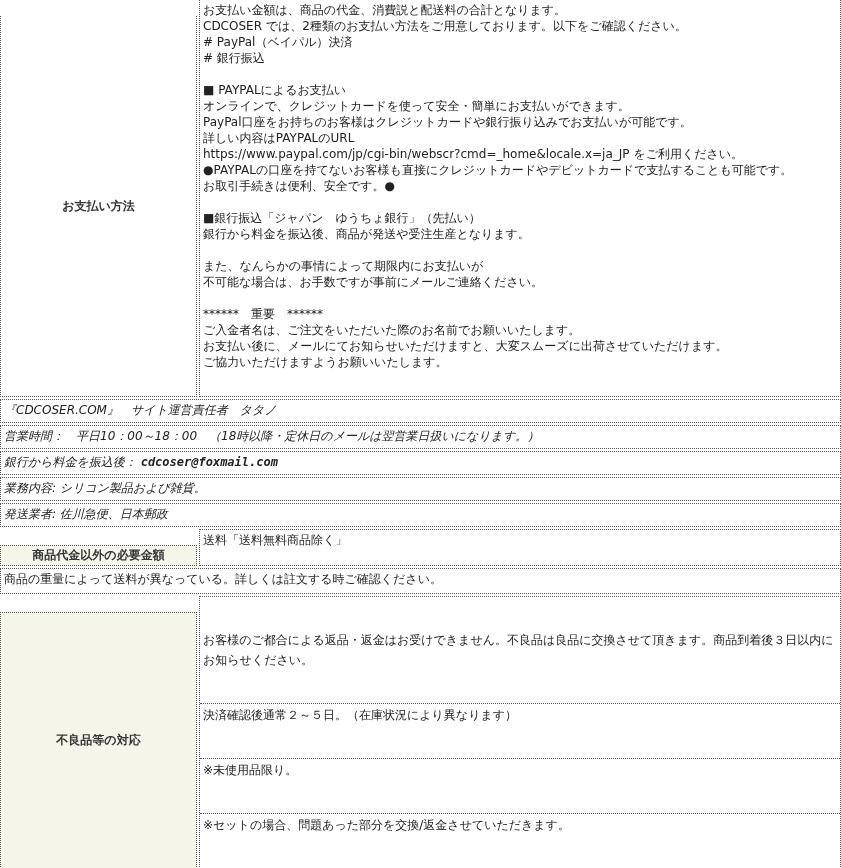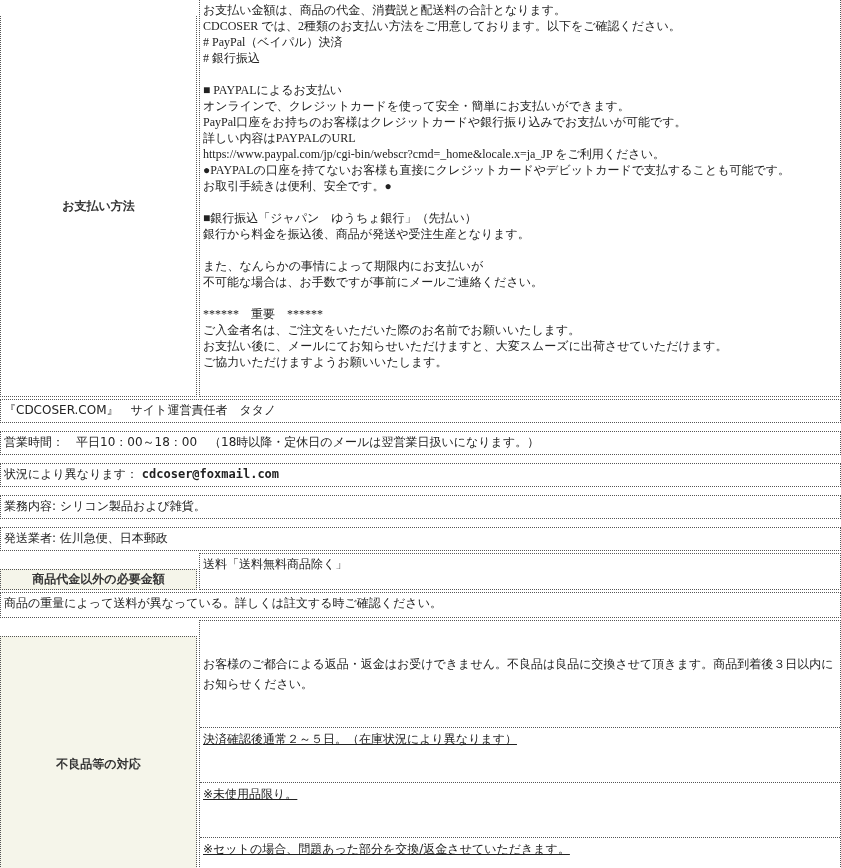--- a/index.html
+++ b/index.html
@@ -23,35 +23,35 @@
     background:#f5f5ea;
     display:flex;align-items:center;justify-content:center;
     text-align:center;
     font-weight:bold;
     color:#333333;
     padding:2px;
     line-height:15px;
     margin-top:16px;
   }
   .trow.first .th{background:#ffffff;border-top:none;}
-  .trow.first .td{border-top:none;font-family:Liberation Serif, serif;}
+  .trow.first .td{border-top:none;}
   .td{
     flex:1 1 auto;
     box-sizing:border-box;
     border:1px dotted #555555;
     padding:2px 3px;
     line-height:16px;
     white-space:pre-wrap;
     overflow:hidden;
   }
-  .rcol{flex:1 1 auto;display:flex;flex-direction:column;gap:8px;}
+  .rcol{flex:1 1 auto;display:flex;flex-direction:column;gap:2px;font-style:italic;}
   .rcol .td{flex:0 0 auto;}
   .subwrap{padding:0;}
   .sub{padding:1px 3px;white-space:pre-wrap;line-height:20px;}
-  .sub + .sub{border-top:1px dotted #555555;text-decoration:underline;}
+  .sub + .sub{border-top:1px dotted #555555;}
   .mh-payment{min-height:397px;}
   .mh-about{min-height:24px;}
   .mh-fee{min-height:24px;}
   .mh-ship{min-height:26px;}
   .mh-delivery{min-height:123px;}
   .email{font-family:"DejaVu Sans Mono","Liberation Mono",monospace;font-weight:bold;}
 </style>
 </head>
 <body>
 
@@ -81,21 +81,21 @@
 ******　重要　******
 ご入金者名は、ご注文をいただいた際のお名前でお願いいたします。
 お支払い後に、メールにてお知らせいただけますと、大変スムーズに出荷させていただけます。
 ご協力いただけますようお願いいたします。</div>
   </div>
 
   <div class="trow">
     <div class="rcol">
       <div class="td mh-about">『CDCOSER.COM』　サイト運営責任者　タタノ</div>
       <div class="td mh-about">営業時間：　平日10：00～18：00　（18時以降・定休日のメールは翌営業日扱いになります。）</div>
-      <div class="td mh-about"><span>状況により異なります： </span><span class="email">cdcoser@foxmail.com</span></div>
+      <div class="td mh-about"><span>銀行から料金を振込後： </span><span class="email">cdcoser@foxmail.com</span></div>
       <div class="td mh-about">業務内容: シリコン製品および雑貨。</div>
       <div class="td mh-about">発送業者: 佐川急便、日本郵政</div>
     </div>
   </div>
 
   <div class="trow">
     <div class="th">商品代金以外の必要金額</div>
     <div class="td mh-fee">送料「送料無料商品除く」</div>
   </div>
 

